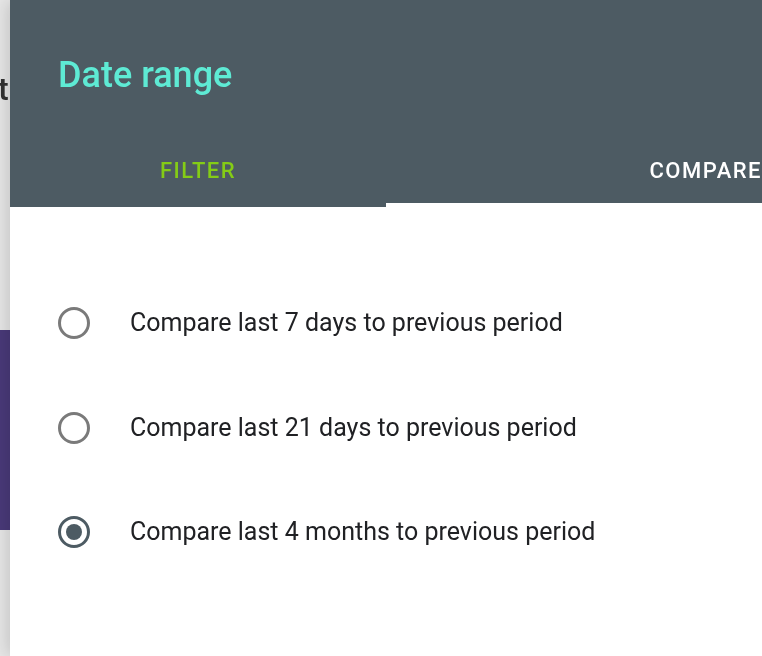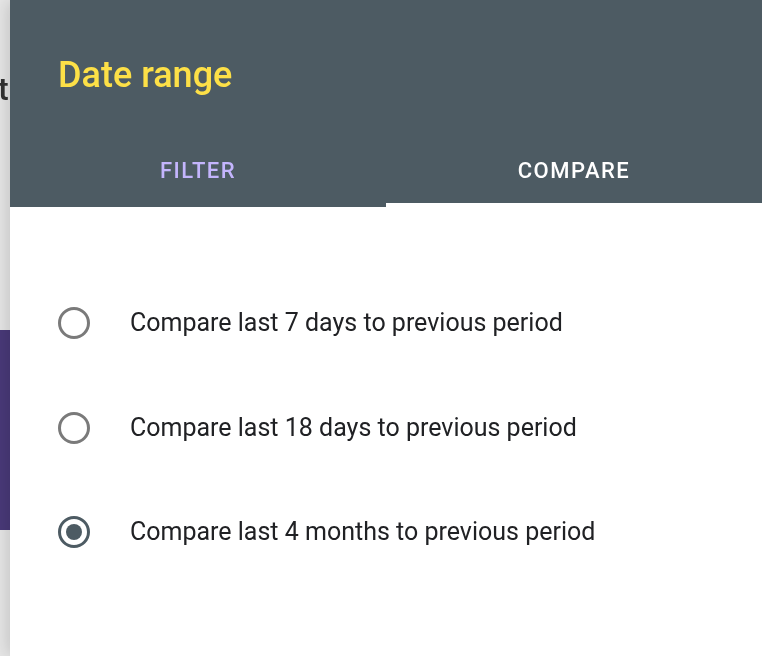--- a/index.html
+++ b/index.html
@@ -45,43 +45,44 @@
       width: 752px;
       height: 656px;
       background: #fff;
       box-shadow: -4px 0 16px rgba(0,0,0,0.15);
     }
     .header {
       background: #4d5b63;
       padding: 0;
     }
     .title {
-      color: #fde047;
+      color: #5eead4;
       font-size: 36px;
       font-weight: 500;
       padding: 54px 0 40px 48px;
     }
     .tabs {
       display: flex;
       width: 100%;
     }
     .tab {
       flex: 1;
       text-align: center;
       padding: 22px 0 20px 0;
       font-size: 22px;
       font-weight: 500;
       letter-spacing: 1.5px;
       cursor: pointer;
       border-bottom: 4px solid transparent;
-      color: #c4b5fd;
+      color: #84cc16;
     }
     .tab.active {
       color: #fff;
       border-bottom-color: #fff;
+      text-align: right;
     }
     .options {
       padding: 80px 48px 0 48px;
     }
     .option {
       display: flex;
       align-items: center;
       padding: 20px 0;
       cursor: pointer;
       margin-bottom: 32px;
@@ -130,20 +131,20 @@
     </div>
   </div>
 
   <div class="options">
     <div class="option">
       <span class="radio"></span>
       <span class="option-label">Compare last 7 days to previous period</span>
     </div>
     <div class="option">
       <span class="radio"></span>
-      <span class="option-label">Compare last 18 days to previous period</span>
+      <span class="option-label">Compare last 21 days to previous period</span>
     </div>
     <div class="option">
       <span class="radio selected"></span>
       <span class="option-label">Compare last 4 months to previous period</span>
     </div>
   </div>
 </div>
 
 </body></html>

